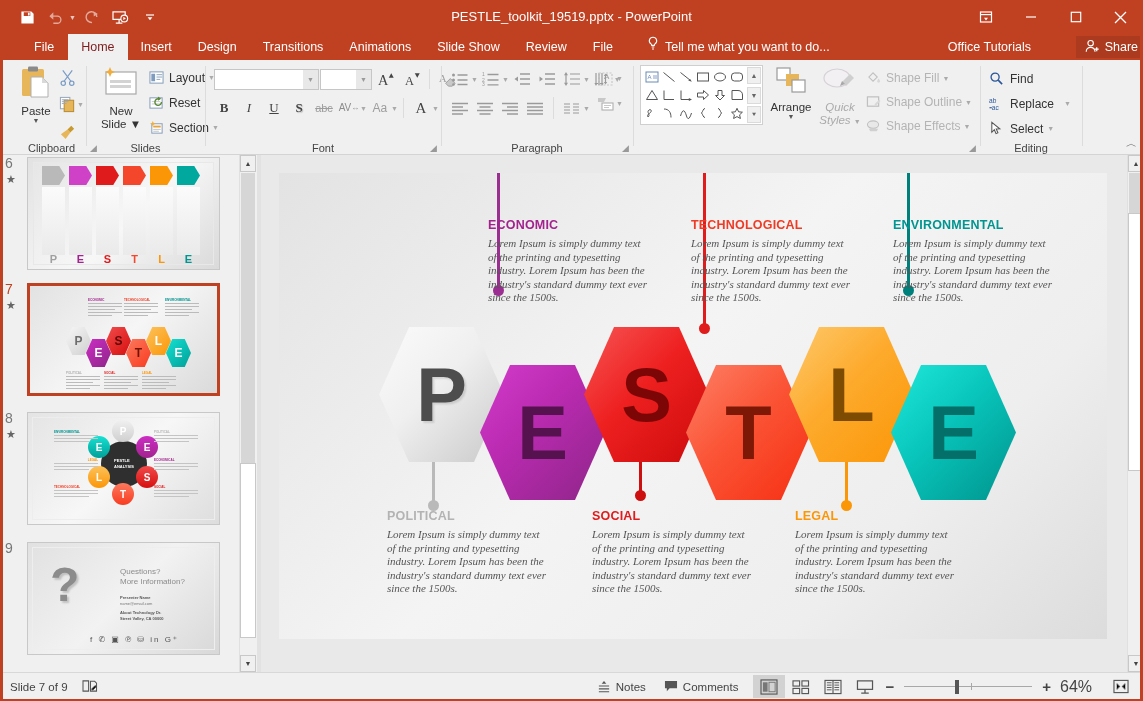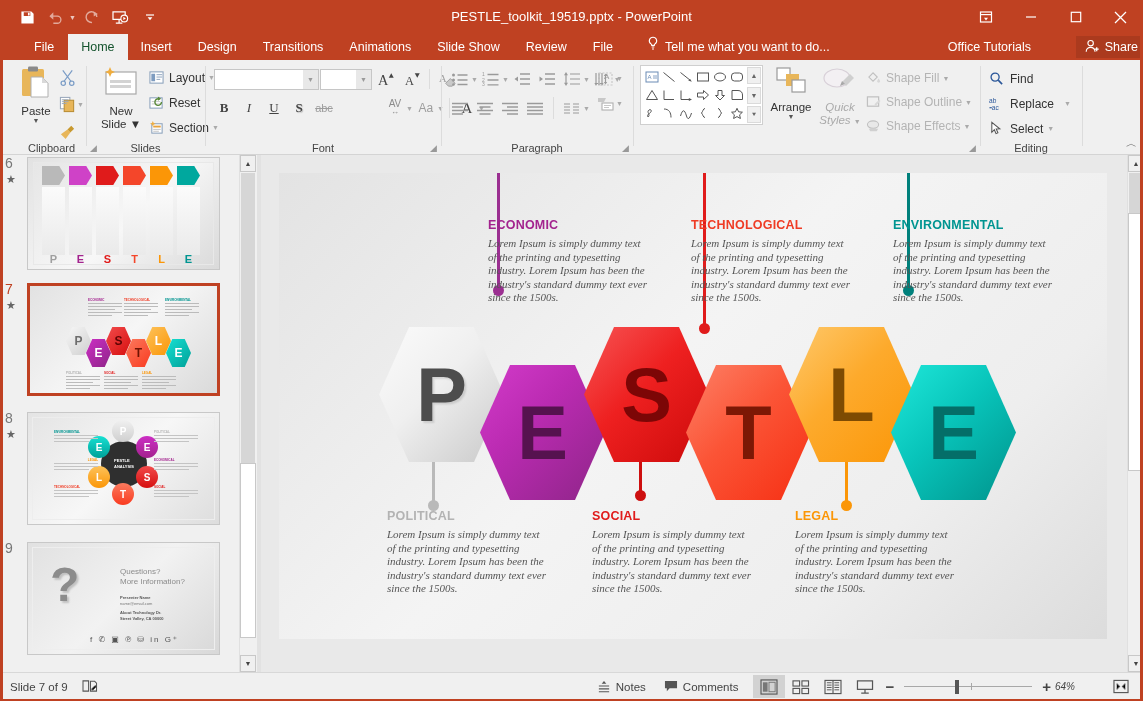--- a/index.html
+++ b/index.html
@@ -25,21 +25,21 @@
                text-align:center; color:#fff; font-size:13px; }
   .win-right { position:absolute; right:0; top:0; height:34px; display:flex; align-items:center; }
   .win-btn { width:45px; height:32px; display:flex; align-items:center; justify-content:center;
              color:#fff; }
 
   
   .tabrow { position:absolute; left:12px; top:34px; width:1143px; height:26px; background:#bf4122; }
   .tabs { position:absolute; left:8px; top:0; display:flex; height:26px; align-items:stretch; }
   .tab { padding:0 13px; height:26px; line-height:26px; color:#fff; font-size:12.5px; cursor:default; }
   .tab.file { padding:0 14px; }
-  .tab.active { background:#f0f0f0; color:#14532d; }
+  .tab.active { background:#f0f0f0; color:#7f1d1d; }
   .tellme { position:absolute; left:635px; top:0; height:26px; line-height:26px; color:#fff;
             font-size:12.5px; display:flex; align-items:center; gap:6px; }
   .bulb { display:inline-block; }
   .office-tut { position:absolute; right:124px; top:0; height:26px; line-height:26px;
                 color:#fff; font-size:12.5px; }
   .share { position:absolute; right:8px; top:2px; height:22px; padding:0 9px; display:flex;
            align-items:center; gap:5px; color:#fff; font-size:12.5px; background:#ab3a1e; }
 
   
   .ribbon { position:absolute; left:0; top:60px; width:1143px; height:95px; background:#f0f0f0;
@@ -143,21 +143,21 @@
   .sb-left { position:absolute; left:10px; top:0; height:27px; display:flex; align-items:center; gap:14px;
              font-size:11.5px; color:#444; }
   .sb-right { position:absolute; right:6px; top:0; height:27px; display:flex; align-items:center; gap:0px;}
   .sb-item { height:27px; display:flex; align-items:center; gap:5px; padding:0 9px; font-size:11.5px; color:#444; }
   .vbtn { width:32px; height:23px; display:flex; align-items:center; justify-content:center; }
   .vbtn.on { background:#d2d2d2; }
   .zoomslider { position:relative; width:140px; height:27px; display:flex; align-items:center; }
   .zline { position:absolute; left:6px; right:6px; height:1px; background:#a8a8a8; }
   .ztick { position:absolute; left:73px; width:1px; height:7px; background:#a8a8a8; }
   .zhandle { position:absolute; left:57px; width:4px; height:14px; background:#555; }
-  .zoompct { width:42px; text-align:left; font-size:10px; color:#444;font-style:italic; }
+  .zoompct { width:42px; text-align:center; font-size:16px; color:#444; }
 
   .bottomedge { position:absolute; left:0; top:699px; width:1143px; height:2px; background:#bf4122; }
   .leftedge { position:absolute; left:0; top:34px; width:3px; height:665px; background:#bf4122; }
   .rightedge { position:absolute; right:0; top:34px; width:3px; height:665px; background:#bf4122; }
 </style>
 </head>
 <body>
 
 <div id="app">
 
@@ -375,21 +375,21 @@
               <path fill="#c9c9c9" stroke="#a0a0a0" stroke-width="1" d="M8 14l5-5 5 5-3 3H11z"></path>
             </svg>
         </div>
       </div>
       <div class="fontrow2">
         <div class="fbtn dark" style="font-family:'Liberation Serif',serif;font-weight:bold;">B</div>
         <div class="fbtn dark" style="font-family:'Liberation Serif',serif;font-style:italic;">I</div>
         <div class="fbtn dark" style="font-family:'Liberation Serif',serif;text-decoration:underline;">U</div>
         <div class="fbtn dark" style="font-family:'Liberation Serif',serif;font-weight:bold;text-shadow:1px 1px 1px #bbb;">S</div>
         <div class="fbtn" style="font-size:11px;text-decoration:line-through;">abc</div>
-        <div class="fbtn" style="flex-direction:column;line-height:8px;margin-left:46px;">
+        <div class="fbtn" style="flex-direction:row;line-height:8px;">
           <span style="font-size:10px;color:#8c8c8c;">AV</span>
           <span style="font-size:8px;color:#8c8c8c;">↔</span>
         </div>
         <span class="caretm">▼</span>
         <div class="fbtn" style="font-size:12px;">Aa</div>
         <span class="caretm">▼</span>
         <div style="width:1px;height:20px;background:#dcdcdc;margin:0 4px;"></div>
         <div class="fbtn dark" style="font-family:'Liberation Serif',serif;font-size:15px;">A</div>
         <span class="caretm">▼</span>
       </div>

